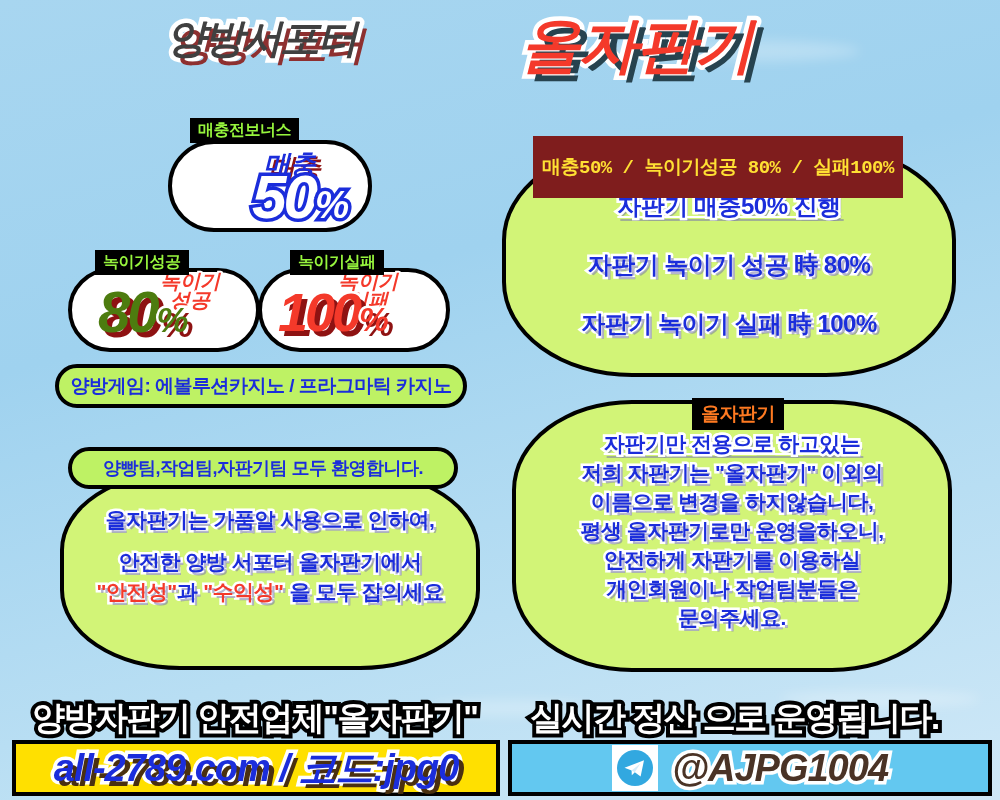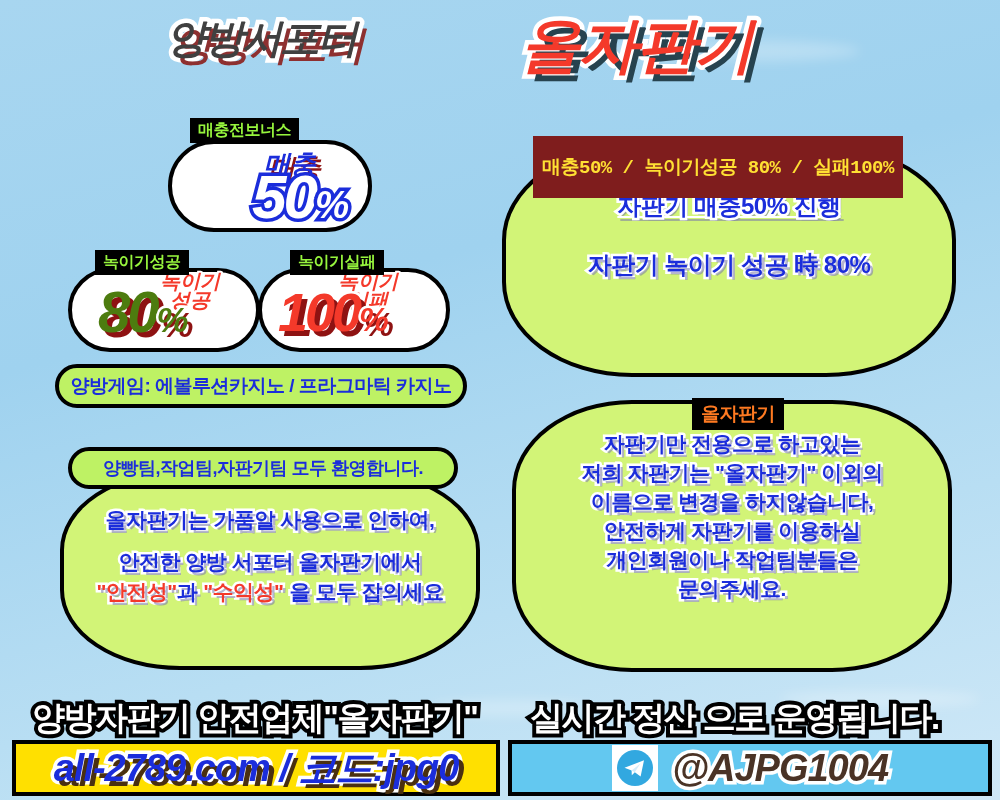--- a/index.html
+++ b/index.html
@@ -282,28 +282,30 @@
   </div>
 </div>
 
 <div class="greenpanel" style="left:502px;top:145px;width:454px;height:232px;border-radius:130px/95px;"></div>
 <div class="band-yellow" style="left:533px;top:136px;">매충50% / 녹이기성공 80% / 실패100%</div>
 <div class="abs" style="left:504px;top:192px;width:450px;text-align:center;z-index:3;">
   <div class="gline" style="font-size:24px;line-height:1.2;text-decoration:underline;">자판기 매충50% 진행</div>
   <div style="height:30px;"></div>
   <div class="gline" style="font-size:24px;line-height:1.2;">자판기 녹이기 성공 時 80%</div>
   <div style="height:30px;"></div>
+  <div class="gline" style="font-size:24px;line-height:1.2;">자판기 녹이기 실패 時 100%</div>
 </div>
 
 <div class="greenpanel" style="left:512px;top:400px;width:440px;height:272px;border-radius:120px/90px;"></div>
 <div class="band-orange" style="left:692px;top:398px;">올자판기</div>
 <div class="abs" style="left:514px;top:430px;width:436px;text-align:center;z-index:3;">
-  <div class="gline" style="font-size:21px;line-height:1.38;">자판기만 전용으로 하고있는</div>
+  <div class="gline" style="font-size:21px;line-height:1.38;text-decoration:underline;">자판기만 전용으로 하고있는</div>
   <div class="gline" style="font-size:21px;line-height:1.38;">저희 자판기는 "올자판기" 이외의</div>
   <div class="gline" style="font-size:21px;line-height:1.38;">이름으로 변경을 하지않습니다,</div>
+  <div class="gline" style="font-size:21px;line-height:1.38;">평생 올자판기로만 운영을하오니,</div>
   <div class="gline" style="font-size:21px;line-height:1.38;">안전하게 자판기를 이용하실</div>
   <div class="gline" style="font-size:21px;line-height:1.38;">개인회원이나 작업팀분들은</div>
   <div class="gline" style="font-size:21px;line-height:1.38;">문의주세요.</div>
 </div>
 
 <div class="bottom-head" style="left:32px;top:696px;">양방자판기 안전업체"올자판기"</div>
 <div class="bottom-head" style="left:530px;top:696px;">실시간 정산 으로 운영됩니다.</div>
 
 <div class="bottom-bar" id="bar-left" style="left:12px;top:740px;width:488px;height:56px;">
   <span id="bar-left-text">all-2789.com / 코드:jpg0</span>

